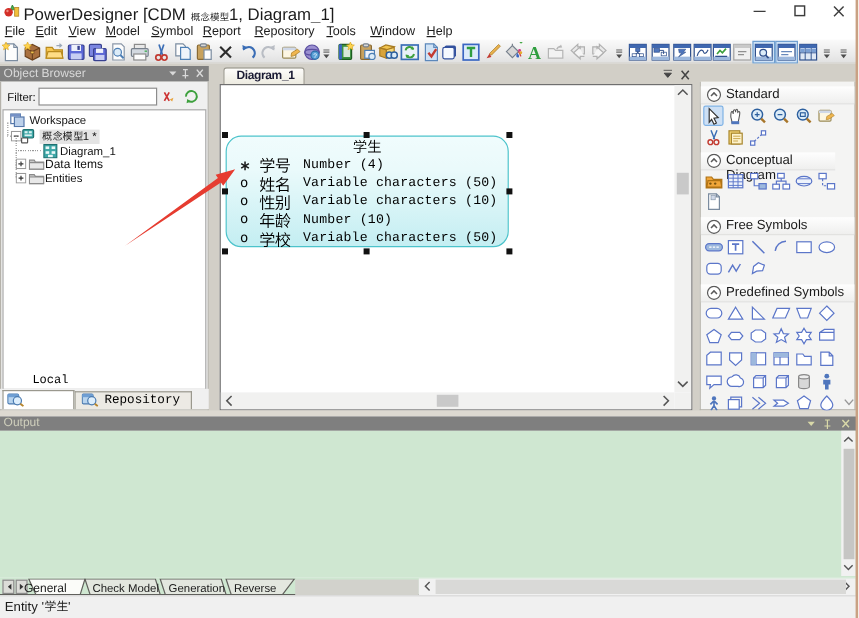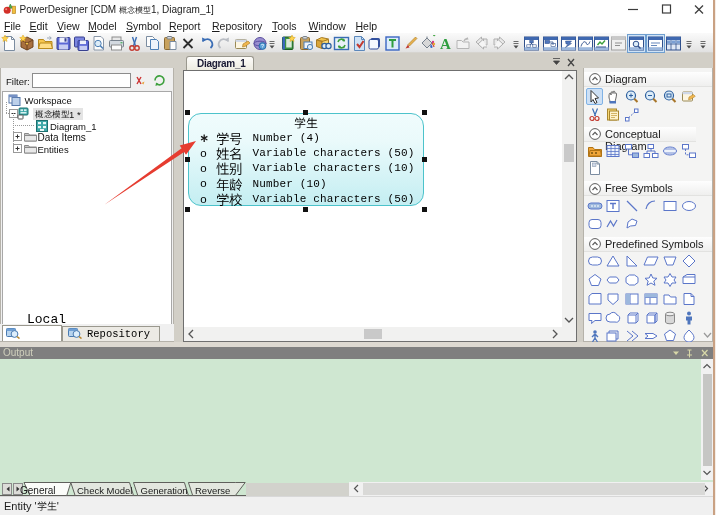--- a/index.html
+++ b/index.html
@@ -9,21 +9,21 @@
 .mono{font-family:Liberation Mono, monospace}
 </style></head><body>
 
 <div class="a" style="left:0;top:0;width:716px;height:19px;background:#ffffff">
 <svg class="a" style="left:3px;top:3px" width="14" height="13">
 <path d="M5.5 5.5 L7.3 1.2 L9.3 5 Z" fill="#4db14f" stroke="#2c7d31" stroke-width="0.7"></path>
 <rect x="9.2" y="3.2" width="3.4" height="7.3" fill="#f2c03c" stroke="#b8882a" stroke-width="0.7"></rect>
 <circle cx="4.2" cy="7.2" r="3.5" fill="#d32f28"></circle>
 <circle cx="3.2" cy="6.2" r="1" fill="#ef8b80"></circle>
 </svg>
-<div class="a" style="left:19.5px;top:4px;font-size:10px;color:#1b1b1b">PowerDesigner [CDM <svg class="k" viewBox="0 -880 1000 1000" style="width:8px;height:8px;vertical-align:-1px">
+<div class="a" style="left:19.5px;top:4px;font-size:14px;color:#1b1b1b">PowerDesigner [CDM <svg class="k" viewBox="0 -880 1000 1000" style="width:8px;height:8px;vertical-align:-1px">
         <use href="#c0"></use>
       </svg><svg class="k" viewBox="0 -880 1000 1000" style="width:8px;height:8px;vertical-align:-1px">
         <use href="#c1"></use>
       </svg><svg class="k" viewBox="0 -880 1000 1000" style="width:8px;height:8px;vertical-align:-1px">
         <use href="#c2"></use>
       </svg><svg class="k" viewBox="0 -880 1000 1000" style="width:8px;height:8px;vertical-align:-1px">
         <use href="#c3"></use>
       </svg>1, Diagram_1]</div>
 <svg class="a" style="left:620px;top:0" width="92" height="19">
 <line x1="8" y1="9.5" x2="18" y2="9.5" stroke="#3c3c3c" stroke-width="1.2"></line>
@@ -271,20 +271,28 @@
       <path d="M0.5 0.5 h5 M0.5 2.5 h5" stroke="#6b6b6b"></path>
       <path d="M0.5 4.5 l2.5 3 2.5-3 z" fill="#4d4d4d"></path>
     </svg>
 <svg class="a" style="left:700px;top:8px" width="7" height="9">
       <path d="M0.5 0.5 h5 M0.5 2.5 h5" stroke="#6b6b6b"></path>
       <path d="M0.5 4.5 l2.5 3 2.5-3 z" fill="#4d4d4d"></path>
     </svg>
 </div>
 <div class="a" style="left:0;top:53px;width:716px;height:293px;background:#d2cfc7"></div>
 <div class="a" style="left:0;top:55px;width:174px;height:287px">
+<div class="a" style="left:0;top:0;width:174px;height:12.5px;background:#7f7f7f;color:#d9d9d9;font-size:10px">
+      <span class="a" style="left:3px;top:0.5px">Object Browser</span>
+<svg class="a" style="left:140px;top:2px" width="32" height="9">
+<path d="M1 2.5 l3 3.5 3-3.5 z" fill="#d9d9d9"></path>
+<path d="M14.5 1 v5 m-2.5 0 h5 m-2.5 0 v2.5 m-2-7.5 h4" stroke="#d9d9d9" fill="none"></path>
+<path d="M24 1 l5 6 m0-6 l-5 6" stroke="#d9d9d9" stroke-width="1.2"></path>
+</svg>
+    </div>
 <div class="a" style="left:0;top:12.5px;width:174px;height:274.5px;background:#f0f0f0;border:1px solid #b5b2aa;border-top:none"></div>
 <div class="a" style="left:6px;top:21px;font-size:9.5px;color:#111">Filter:</div>
 <div class="a" style="left:31.5px;top:17.5px;width:99px;height:15.5px;background:#fff;border:1px solid #8c8c8c"></div>
 <svg class="a" style="left:136px;top:19px" width="30" height="13">
 <path d="M1 3 l4 7 M1 10 l4-7" stroke="#cc3333" stroke-width="1.4"></path>
       <path d="M5.5 9 l3-1.5 -1 3 z" fill="#e8a33d"></path>
 <path d="M19 6.5 a4.5 4.5 0 1 1 1.5 3.2" fill="none" stroke="#3da03d" stroke-width="1.6"></path>
       <path d="M19.5 12 l0.5-3.5 3 2 z" fill="#3da03d"></path>
 </svg>
 <div class="a" style="left:2px;top:36px;width:170px;height:234px;background:#fff;border:1px solid #a8a8a8"></div>
@@ -352,21 +360,21 @@
 <div class="a" style="left:5.5px;top:57.5px;width:4px;height:1px;background:repeating-linear-gradient(90deg,#999 0,#999 1px,transparent 1px,transparent 2px)"></div>
 <div class="a" style="left:0;top:269px;width:174px;height:17px;background:#f0f0f0"></div>
 <div class="a" style="left:62px;top:271px;width:98px;height:15px;background:#eceae4;border:1px solid #9a988e;border-bottom:none"></div>
 <div class="a" style="left:2px;top:270px;width:60px;height:16px;background:#fff;border:1px solid #9a988e;border-bottom:none"></div>
 <svg class="a" style="left:6px;top:272px" width="14" height="12">
       <rect x="0.5" y="1.5" width="9" height="8" rx="1" fill="#b8d4ee" stroke="#4a7ab0"></rect>
       <rect x="0.5" y="1.5" width="9" height="2.5" fill="#6f9fd4"></rect>
       <circle cx="8.5" cy="7" r="3.4" fill="#ddeefc" stroke="#4a7ab0"></circle>
       <line x1="11" y1="9.5" x2="13.5" y2="11.5" stroke="#b8862d" stroke-width="1.6"></line>
     </svg>
-<div class="a mono" style="left:27px;top:257px;font-size:13px;color:#000">Local</div>
+<div class="a mono" style="left:27px;top:257px;font-size:10px;color:#000">Local</div>
 <svg class="a" style="left:68px;top:272px" width="14" height="12">
       <rect x="0.5" y="1.5" width="9" height="8" rx="1" fill="#b8d4ee" stroke="#4a7ab0"></rect>
       <rect x="0.5" y="1.5" width="9" height="2.5" fill="#6f9fd4"></rect>
       <circle cx="8.5" cy="7" r="3.4" fill="#ddeefc" stroke="#4a7ab0"></circle>
       <line x1="11" y1="9.5" x2="13.5" y2="11.5" stroke="#b8862d" stroke-width="1.6"></line>
     </svg>
 <div class="a mono" style="left:87px;top:273px;font-size:10.5px;color:#000">Repository</div>
 </div>
 <div class="a" style="left:180px;top:55px;width:398px;height:16px">
 <div class="a" style="left:6px;top:1px;width:68px;height:15px;background:linear-gradient(#fdfcfa,#eceadf);border:1px solid #9a988e;border-bottom:none;border-radius:3px 3px 0 0"></div>
@@ -466,21 +474,21 @@
       <path d="M1 6 l3.5-4 3.5 4" fill="none" stroke="#999" stroke-width="1.2"></path>
     </svg>
 <svg class="a" style="left:120px;top:276px" width="9" height="8">
       <path d="M1 2 l3.5 4 3.5-4" fill="none" stroke="#999" stroke-width="1.2"></path>
     </svg>
 <div class="a" style="left:1px;top:16.5px;width:128px;height:15px;background:linear-gradient(#fefefe,#efefee);border-bottom:1px solid #e2e2e0">
       <svg class="a" style="left:5px;top:1.5px" width="12" height="12">
         <circle cx="6" cy="6" r="5.4" fill="#fff" stroke="#5a5a5a"></circle>
         <path d="M3.5 7 l2.5-2.6 2.5 2.6" fill="none" stroke="#5a5a5a" stroke-width="1.2"></path>
       </svg>
-      <span class="a" style="left:21px;top:1px;font-size:11px;color:#1a1a1a">Diagram</span>
+      <span class="a" style="left:21px;top:1px;font-size:11px;color:#1a1a1a">Standard</span>
     </div>
 <div class="a" style="left:3px;top:33.2px;width:17px;height:17px;background:#cde0f5;border:1px solid #7fb2e5;border-radius:2px"></div>
     <svg class="a" style="left:3.5px;top:33.7px" width="16" height="16" viewBox="0 0 16 16">
       <path d="M4 1.5 L11.5 9 L8 9.5 L10 13.5 L8 14.5 L6 10.5 L4 13 Z" fill="#fff" stroke="#333"></path>
     </svg>
 <svg class="a" style="left:22.3px;top:33.7px" width="16" height="16" viewBox="0 0 16 16">
       <path d="M4 8 c0-1 0-4 1-4 s1 2 1 2 c0-1 0-3.5 1-3.5 s1 2 1 2 c0-0.8 0.2-2.5 1-2.5 s0.8 1.5 0.8 2.5 c0.5-0.5 1.7-1 1.7 0.5 0 3-1 5-1.5 8.5 h-5 C5 11 4 9.5 4 8" fill="#fff" stroke="#555" stroke-width="0.9"></path>
       <rect x="4.5" y="12" width="6.5" height="2.5" fill="#4f76bd"></rect>
     </svg>
 <svg class="a" style="left:41.1px;top:33.7px" width="16" height="16" viewBox="0 0 16 16">

